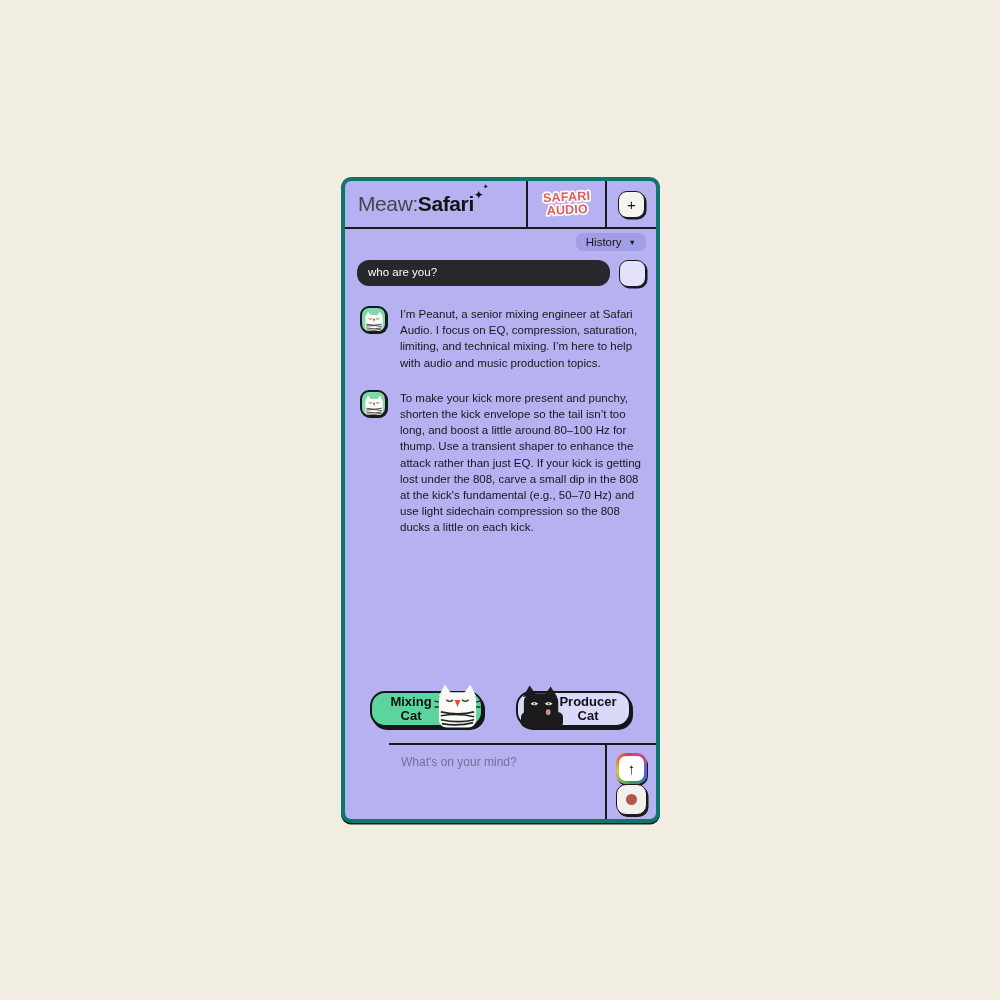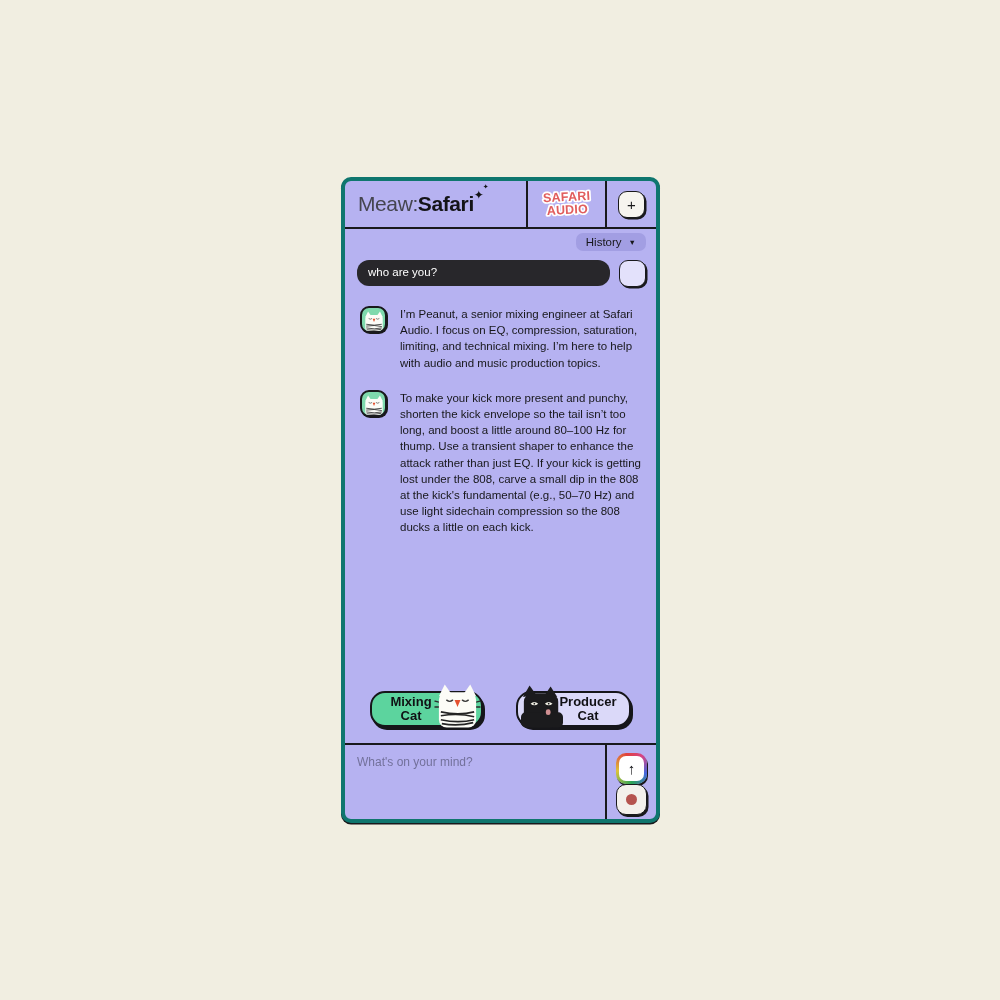--- a/index.html
+++ b/index.html
@@ -104,21 +104,21 @@
   .sug.mixing { background:#5cd49e; width:113px; }
   .sug.mixing .sug-label { width:62px; margin-left:8px; }
   .sug.producer { background:#dbd9f9; width:115px; justify-content:flex-end; }
   .sug.producer .sug-label { width:70px; margin-right:6px; }
   .cat-pos { position:absolute; pointer-events:none; }
   .sug.mixing .cat-pos { right:0px; top:-9px; width:47px; height:44px; }
   .sug.producer .cat-pos { left:3px; top:-8px; width:42px; height:43px; }
   .cat-pos svg { width:100%; height:100%; overflow:visible; }
 
   
-  .composer { flex:0 0 76px; border-top:2px solid #19191c; display:flex; }
+  .composer { flex:0 0 76px; border-top:2px solid #19191c; display:flex;margin-left:44px; }
   .composer textarea {
     flex:1; background:transparent; border:none; outline:none; resize:none;
     padding:10px 12px; font-size:12px; color:#2a2a33;
     font-family:"Liberation Sans", sans-serif;
   }
   .composer textarea::placeholder { color:#73719b; opacity:1; }
   .composer-buttons {
     width:51px; border-left:2px solid #19191c;
     display:flex; flex-direction:column; align-items:center;
     justify-content:space-between; padding:8px 0 4px;

